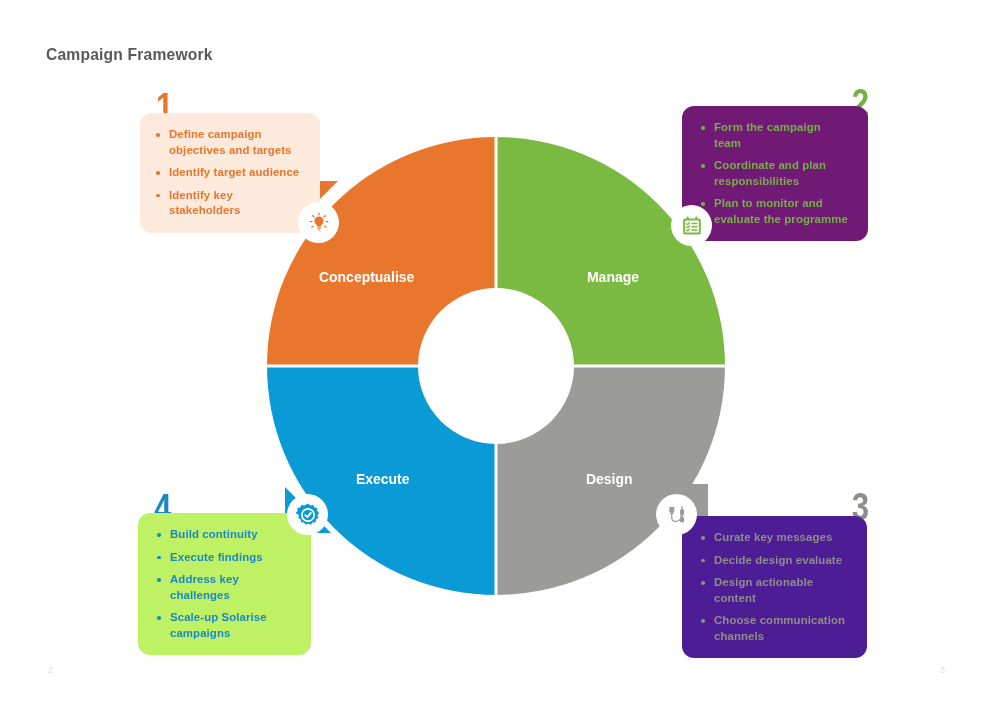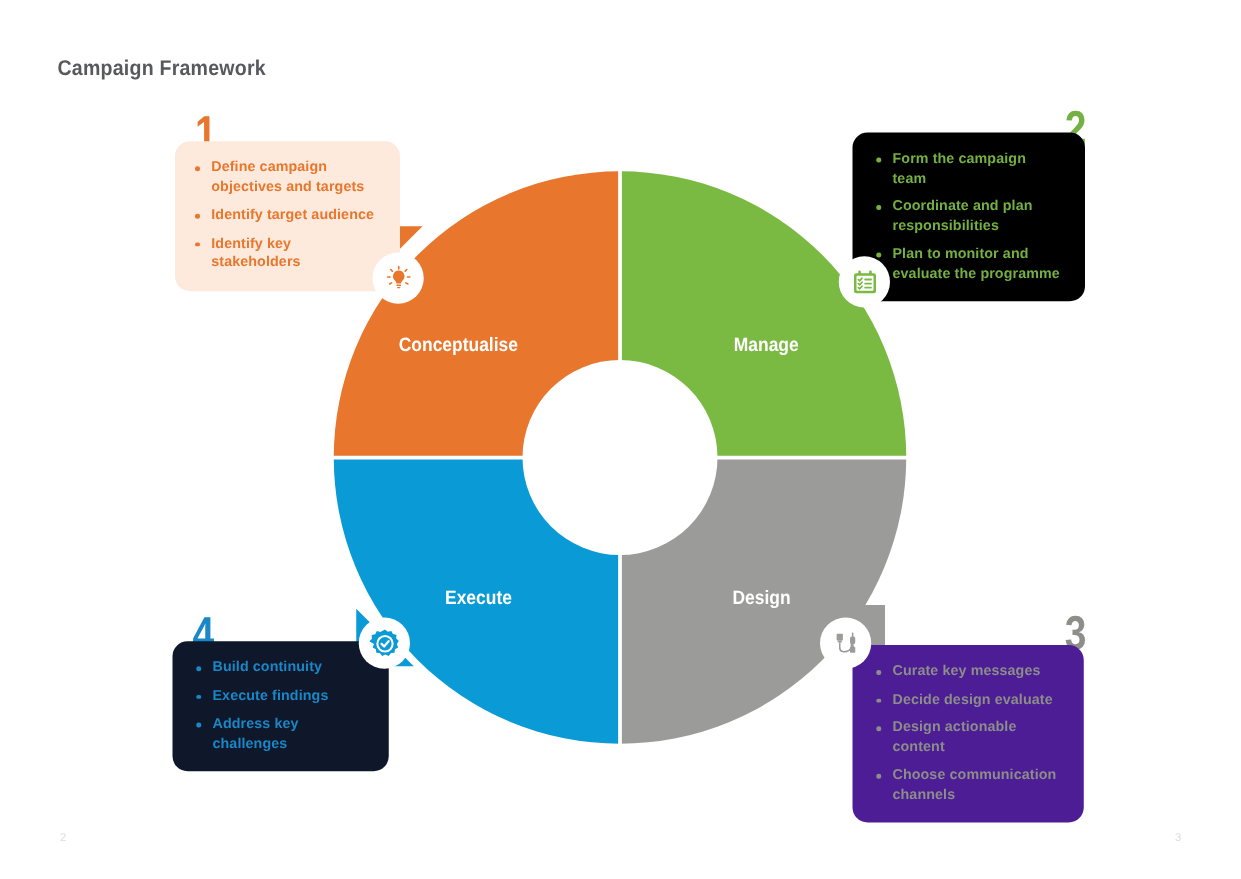--- a/index.html
+++ b/index.html
@@ -78,29 +78,29 @@
     font-stretch:condensed;
     line-height:1;
     transform:scaleX(0.82);
   }
 
   
   #callout-1 { left:140px; top:113px; width:180px; background:#fdeadc; color:#e8762c;padding-left:14px; }
   #num-1 { left:156px; top:88px; color:#e8762c; transform-origin:left top; }
 
   
-  #callout-2 { left:682px; top:106px; width:186px; background:#000000; color:#75b142; }
+  #callout-2 { left:682px; top:106px; width:186px; background:#701a75; color:#75b142; }
   #num-2 { right:124px; top:84px; color:#75b142; transform-origin:right top; }
 
   
   #callout-3 { left:682px; top:516px; width:185px; background:#4c1d95; color:#8d8d8a; }
   #num-3 { right:124px; top:488px; color:#8d8d8a; transform-origin:right top; }
 
   
-  #callout-4 { left:138px; top:513px; width:173px; background:#0f172a; color:#1a87c7; }
+  #callout-4 { left:138px; top:513px; width:173px; background:#bef264; color:#1a87c7; }
   #num-4 { left:154px; top:489px; color:#1a87c7; transform-origin:left top; }
 
   
   .pointer { position:absolute; width:0; height:0; }
   #pointer-1 { left:294px; top:181px;  border-top:44px solid #e8762c; border-right:44px solid transparent; }
   #pointer-2 { left:661px; top:186px;  border-bottom:46px solid #7ab942; border-left:46px solid transparent; }
   #pointer-3 { left:664px; top:484px;  border-top:44px solid #9b9b99; border-left:44px solid transparent; }
   #pointer-4 { left:285px; top:487px;  border-bottom:46px solid #0a9ad6; border-right:46px solid transparent; }
 
   
@@ -189,20 +189,21 @@
     <li>Choose communication channels</li>
   </ul>
 </div>
 
 <div class="callout-num" id="num-4">4</div>
 <div class="callout" id="callout-4">
   <ul>
     <li>Build continuity</li>
     <li>Execute findings</li>
     <li>Address key challenges</li>
+    <li>Scale-up Solarise campaigns</li>
   </ul>
 </div>
 
 <div class="icon-badge" id="icon-1">
   <svg width="24" height="24" viewBox="0 0 24 24" fill="none" stroke="#e8762c" stroke-width="1.3" stroke-linecap="round">
     <path d="M12 5.4a4.6 4.6 0 0 0-2.7 8.3c.5.4.8 1 .8 1.6v.5h3.8v-.5c0-.6.3-1.2.8-1.6A4.6 4.6 0 0 0 12 5.4z" fill="#e8762c" stroke="none"></path>
     <rect x="10.1" y="16.6" width="3.8" height="1.1" rx="0.5" fill="#e8762c" stroke="none"></rect>
     <rect x="10.6" y="18.5" width="2.8" height="1.0" rx="0.5" fill="#e8762c" stroke="none"></rect>
     <path d="M12 2.2v1.9M5.6 4.6l1.3 1.4M18.4 4.6l-1.3 1.4M3.1 10.6h1.9M19 10.6h1.9M4.7 16.2l1.6-.9M19.3 16.2l-1.6-.9"></path>
   </svg>

